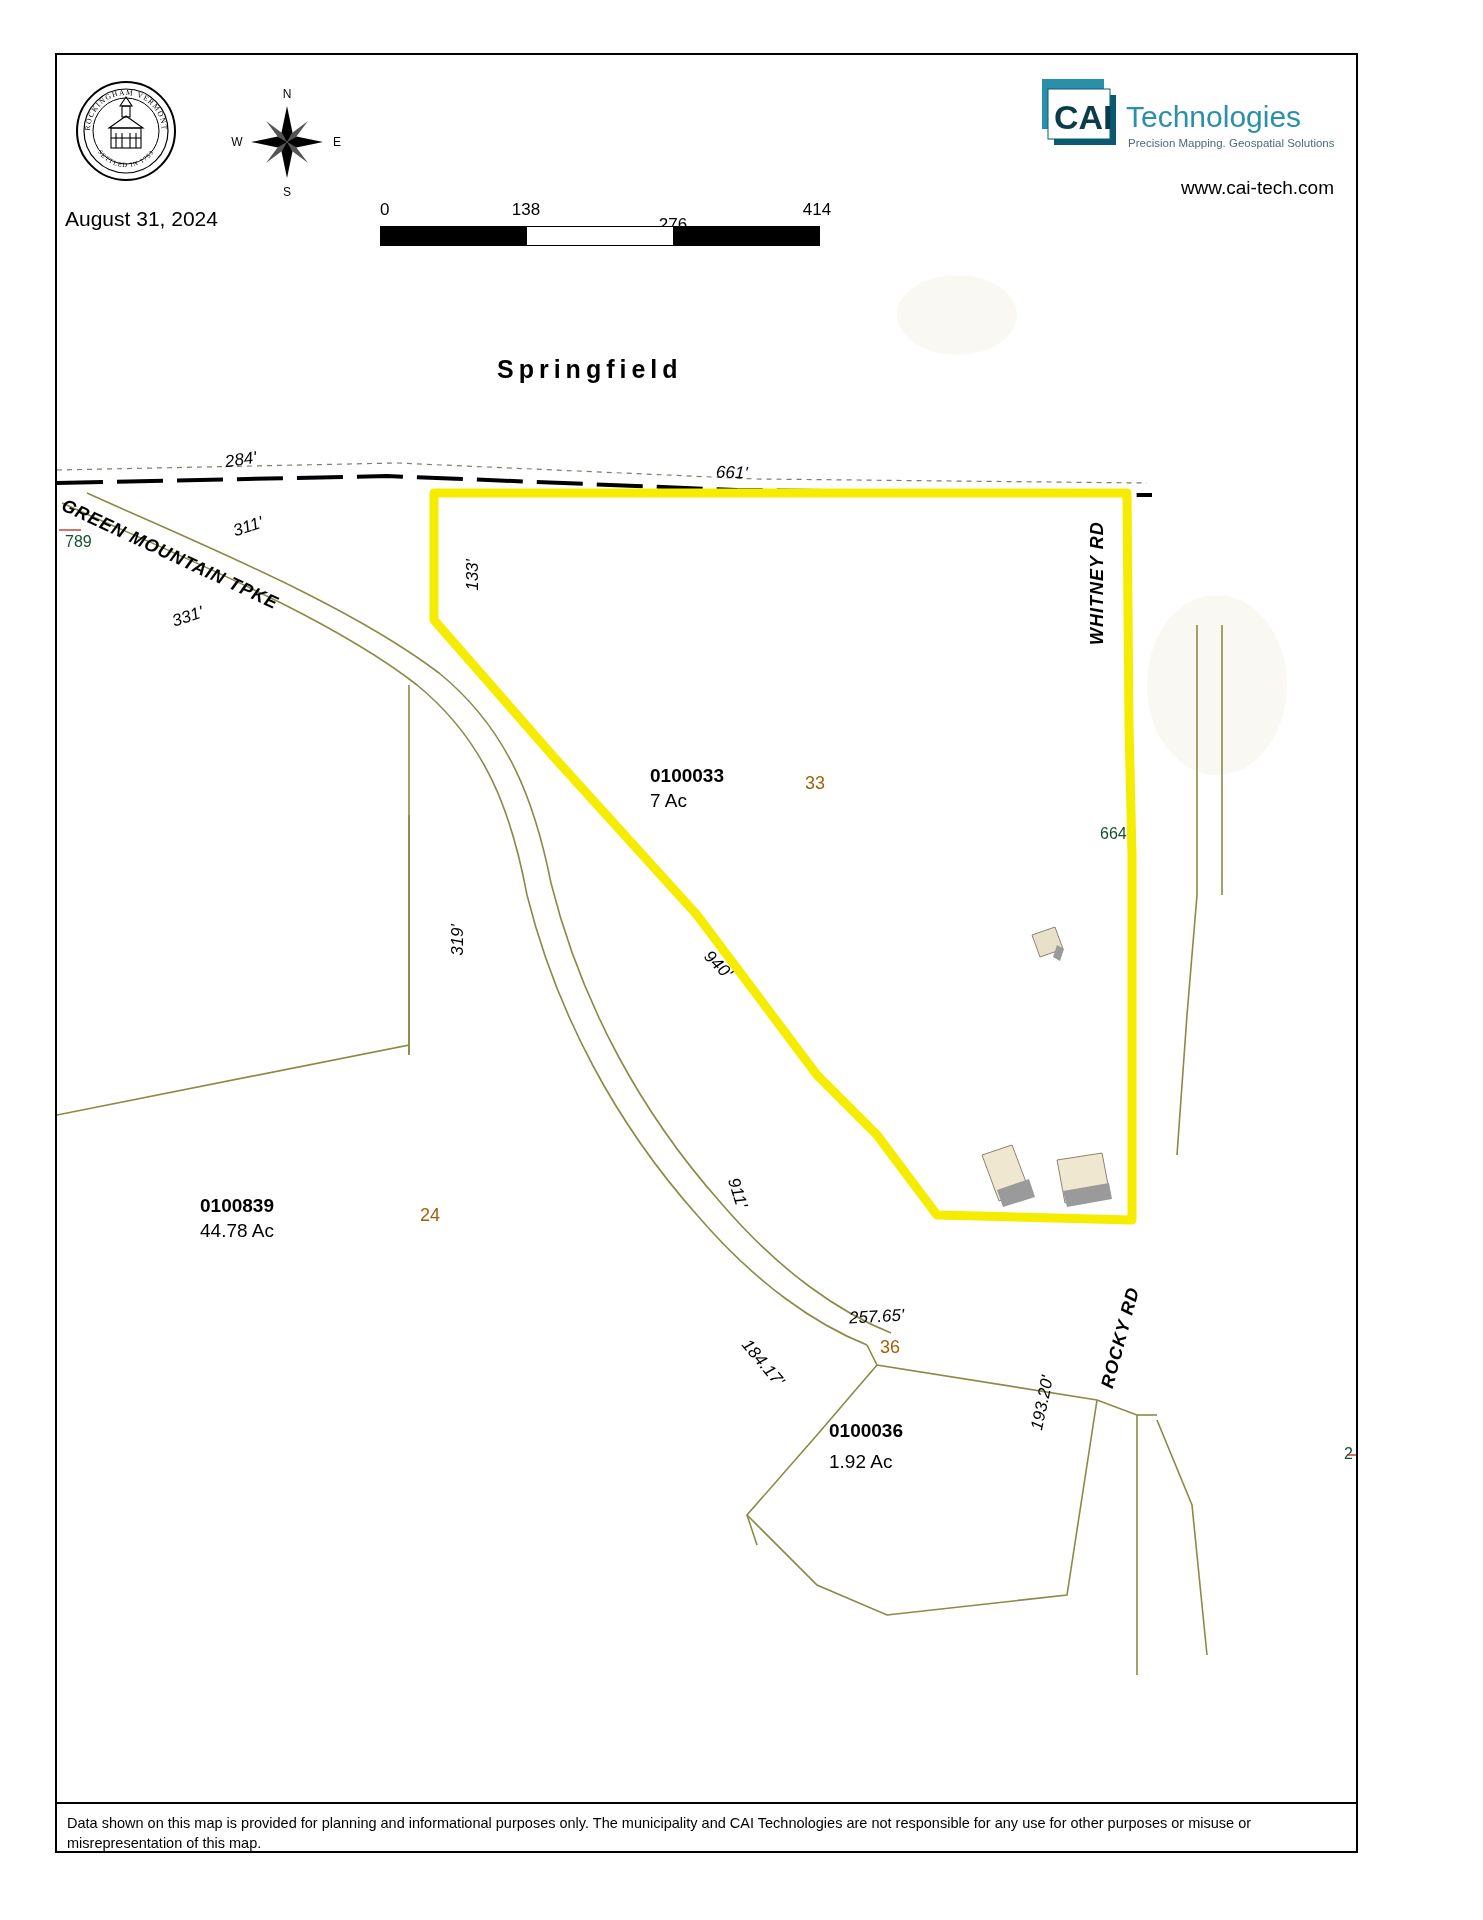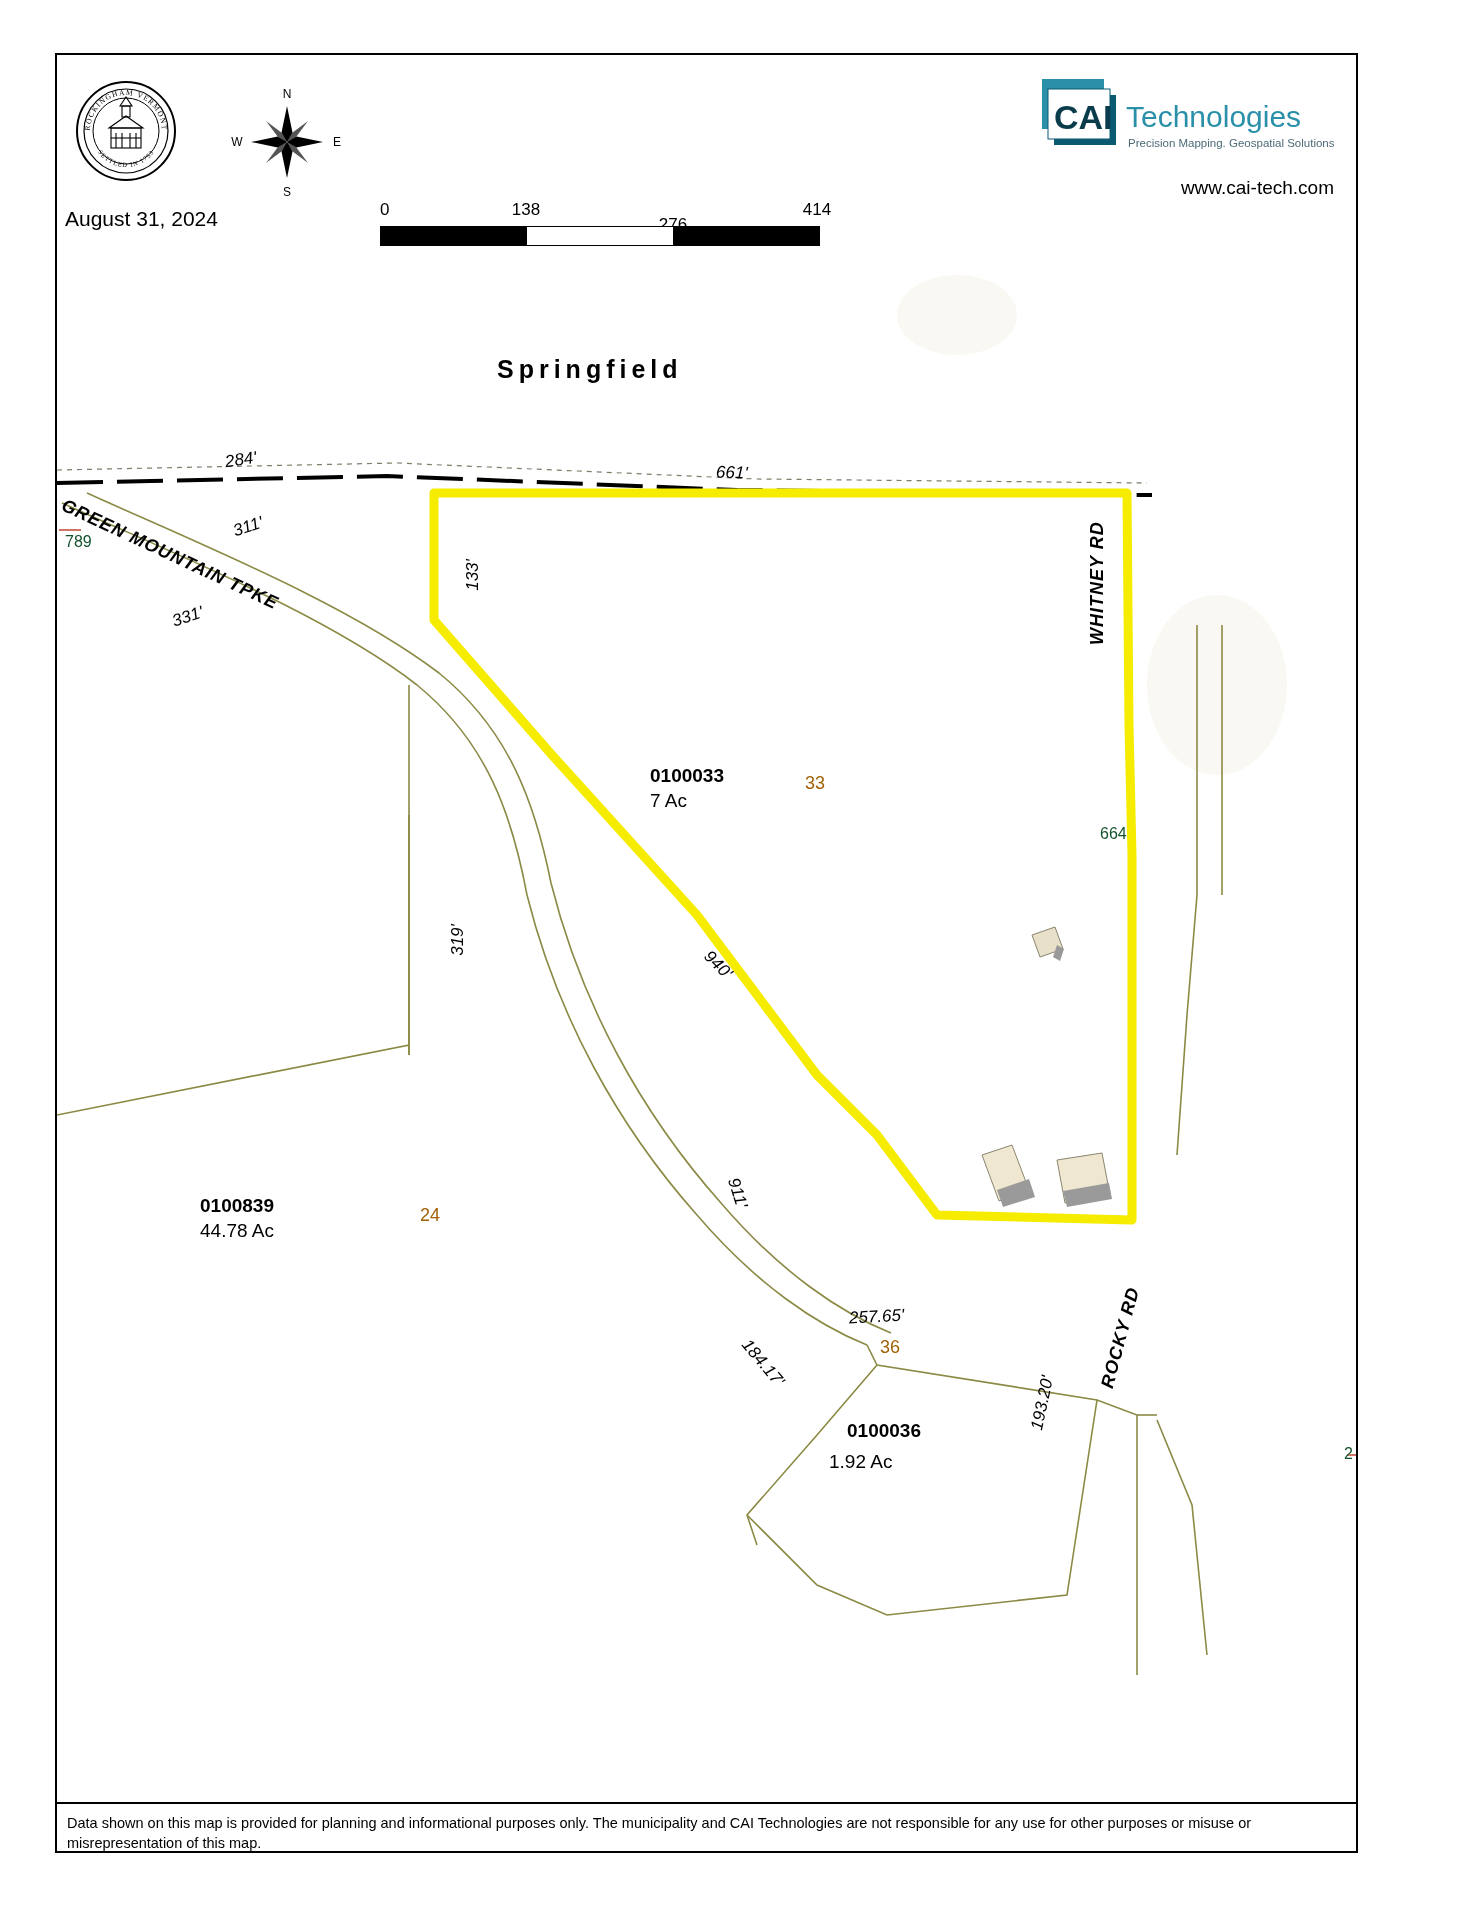--- a/index.html
+++ b/index.html
@@ -337,21 +337,21 @@
     <div class="mlabel roadname" style="left:1040px; top:1130px; transform:rotate(-75deg); transform-origin:left top;">ROCKY RD</div>
 
     <div class="mlabel parcel-id" style="left:593px; top:510px;">0100033</div>
     <div class="mlabel parcel-ac" style="left:593px; top:535px;">7 Ac</div>
     <div class="mlabel lotnum" style="left:748px; top:518px;">33</div>
 
     <div class="mlabel parcel-id" style="left:143px; top:940px;">0100839</div>
     <div class="mlabel parcel-ac" style="left:143px; top:965px;">44.78 Ac</div>
     <div class="mlabel lotnum" style="left:363px; top:950px;">24</div>
 
-    <div class="mlabel parcel-id" style="left:790px; top:1165px;">0100036</div>
+    <div class="mlabel parcel-id" style="left:772px; top:1165px;">0100036</div>
     <div class="mlabel parcel-ac" style="left:772px; top:1190px;margin-top:6px;">1.92 Ac</div>
     <div class="mlabel lotnum" style="left:823px; top:1082px;">36</div>
 
     <div class="mlabel lotnum-sm" style="left:8px; top:278px;">789</div>
     <div class="mlabel lotnum-sm" style="left:1043px; top:570px;">664</div>
     <div class="mlabel lotnum-sm" style="left:1287px; top:1190px;">2</div>
   </div>
 
   <div class="disclaimer">Data shown on this map is provided for planning and informational purposes only. The municipality and CAI Technologies are not responsible for any use for other purposes or misuse or misrepresentation of this map.</div>
 

